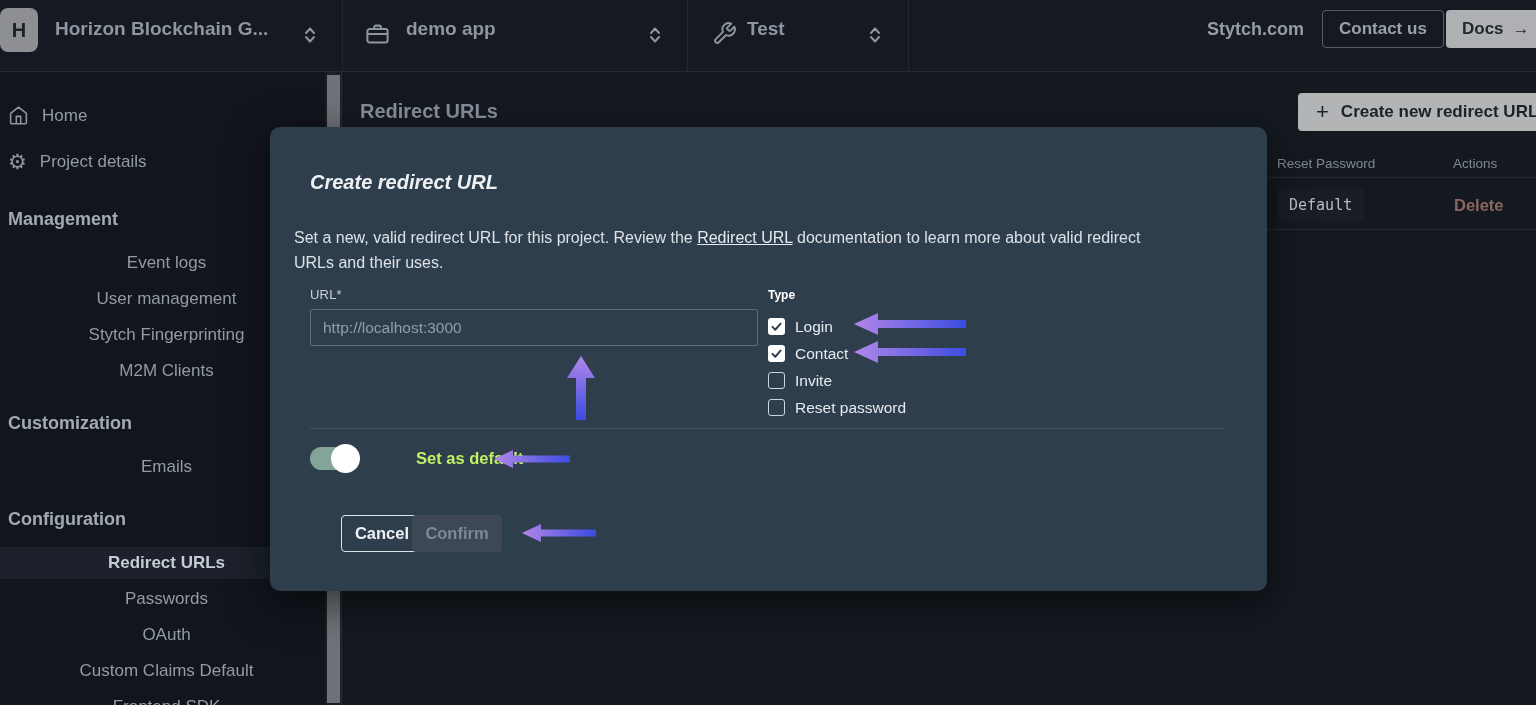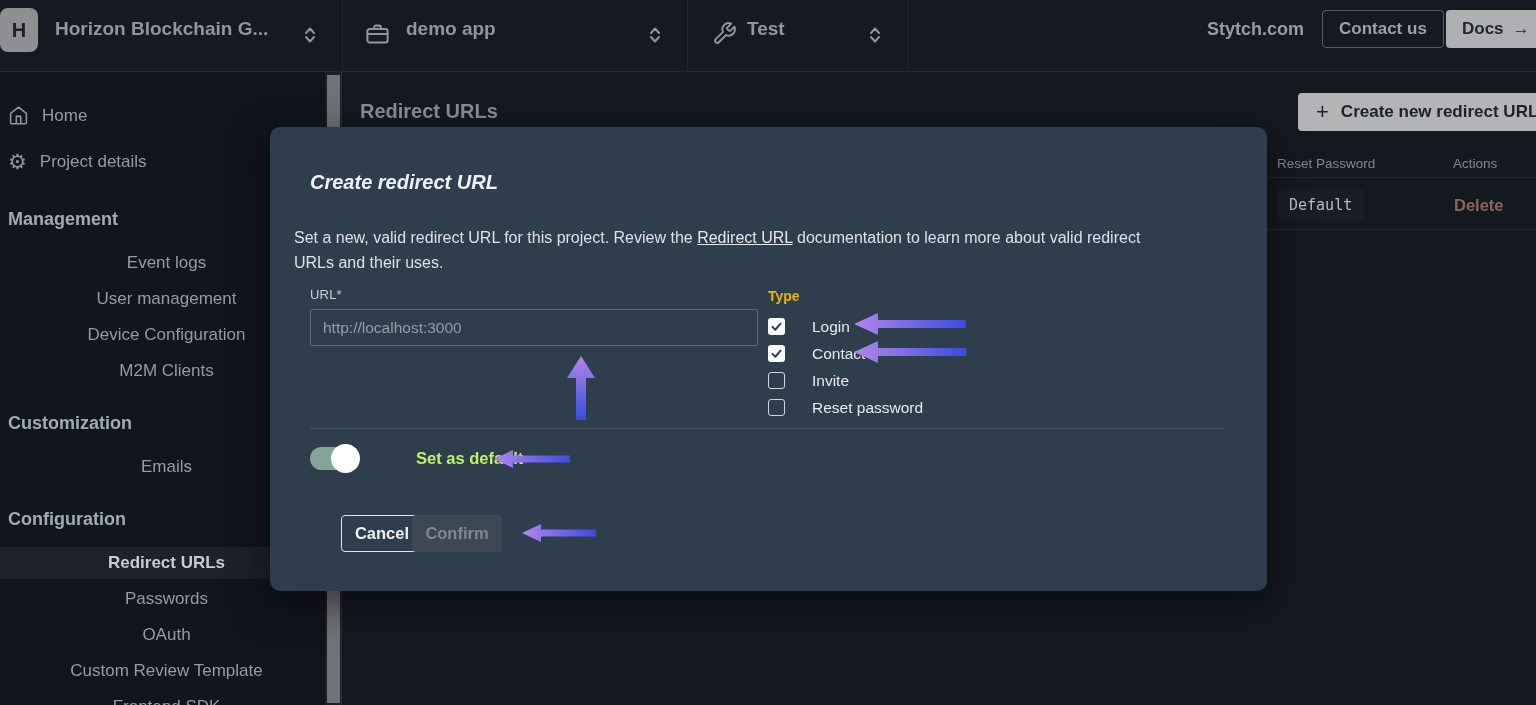--- a/index.html
+++ b/index.html
@@ -59,23 +59,23 @@
   .modal { position:absolute; left:270px; top:127px; width:997px; height:464px;
     background:#2f3e4d; border-radius:10px; box-shadow:0 12px 40px rgba(0,0,0,0.55); }
   .modal-title { position:absolute; left:40px; top:44px; font-size:20px; font-weight:bold; color:#eef1f4;font-style:italic; }
   .modal-desc { position:absolute; left:24px; top:98px; width:880px; font-size:16px; line-height:25px; color:#dce1e6; }
   .modal-desc a { color:#e4e9ed; text-decoration:underline; cursor:pointer; }
   .field-label { position:absolute; left:40px; top:160px; font-size:13px; color:#c9d0d7; letter-spacing:0.2px; }
   .url-input { position:absolute; left:40px; top:182px; width:448px; height:37px; background:transparent;
     border:1px solid #5f6e7d; border-radius:2px; padding:0 12px; font-size:15.5px; color:#e6eaee;
     font-family:"Liberation Sans", sans-serif; outline:none; }
   .url-input::placeholder { color:#939ea9; }
-  .type-label { position:absolute; left:498px; top:161px; font-size:14px; font-weight:bold; color:#eab308; }
+  .type-label { position:absolute; left:498px; top:161px; font-size:12px; font-weight:bold; color:#ffffff; }
   .cb-list { position:absolute; left:498px; top:186px; }
-  .cb-row { display:flex; align-items:center; gap:27px; height:27px; cursor:pointer; }
+  .cb-row { display:flex; align-items:center; gap:10px; height:27px; cursor:pointer; }
   .cb-box { width:17px; height:17px; border-radius:3px; flex:0 0 auto;
     display:flex; align-items:center; justify-content:center; }
   .cb-box.checked { background:#ffffff; }
   .cb-box.unchecked { border:1.5px solid #cdd4da; background:transparent; }
   .cb-label { font-size:15.5px; color:#e6eaee; }
   .modal-divider { position:absolute; left:40px; top:301px; width:915px; height:1px; background:#44525f; }
   .toggle-row { position:absolute; left:40px; top:316px; height:30px; display:flex; align-items:center; gap:22px; }
   .toggle { position:relative; width:47px; height:23px; border-radius:12px; background:#83a496; cursor:pointer; }
   .toggle-knob { position:absolute; right:-3px; top:-3px; width:29px; height:29px; border-radius:50%; background:#ffffff; }
   .toggle-label { font-size:16.5px; font-weight:bold; color:#bef264;margin-left:37px; }
@@ -160,21 +160,21 @@
   </div>
 
   <div class="sb-header" style="top:137px">Management</div>
   <div class="sb-item noicon" style="top:181px">
       <span>Event logs</span>
     </div>
   <div class="sb-item noicon" style="top:217px">
       <span>User management</span>
     </div>
   <div class="sb-item noicon" style="top:253px">
-      <span>Device Configuration</span>
+      <span>Stytch Fingerprinting</span>
     </div>
   <div class="sb-item noicon" style="top:289px">
       <span>M2M Clients</span>
     </div>
 
   <div class="sb-header" style="top:341px">Customization</div>
   <div class="sb-item noicon" style="top:385px">
       <span>Emails</span>
     </div>
 
@@ -182,21 +182,21 @@
   <div class="sb-item noicon active" style="top:475px">
       <span>Redirect URLs</span>
     </div>
   <div class="sb-item noicon" style="top:517px">
       <span>Passwords</span>
     </div>
   <div class="sb-item noicon" style="top:553px">
       <span>OAuth</span>
     </div>
   <div class="sb-item noicon" style="top:589px">
-      <span>Custom Review Template</span>
+      <span>Custom Claims Default</span>
     </div>
   <div class="sb-item noicon" style="top:625px">
       <span>Frontend SDK</span>
     </div>
 </div>
 
 <div class="scrollbar-track">
   <div class="scrollbar-thumb"></div>
 </div>
 

